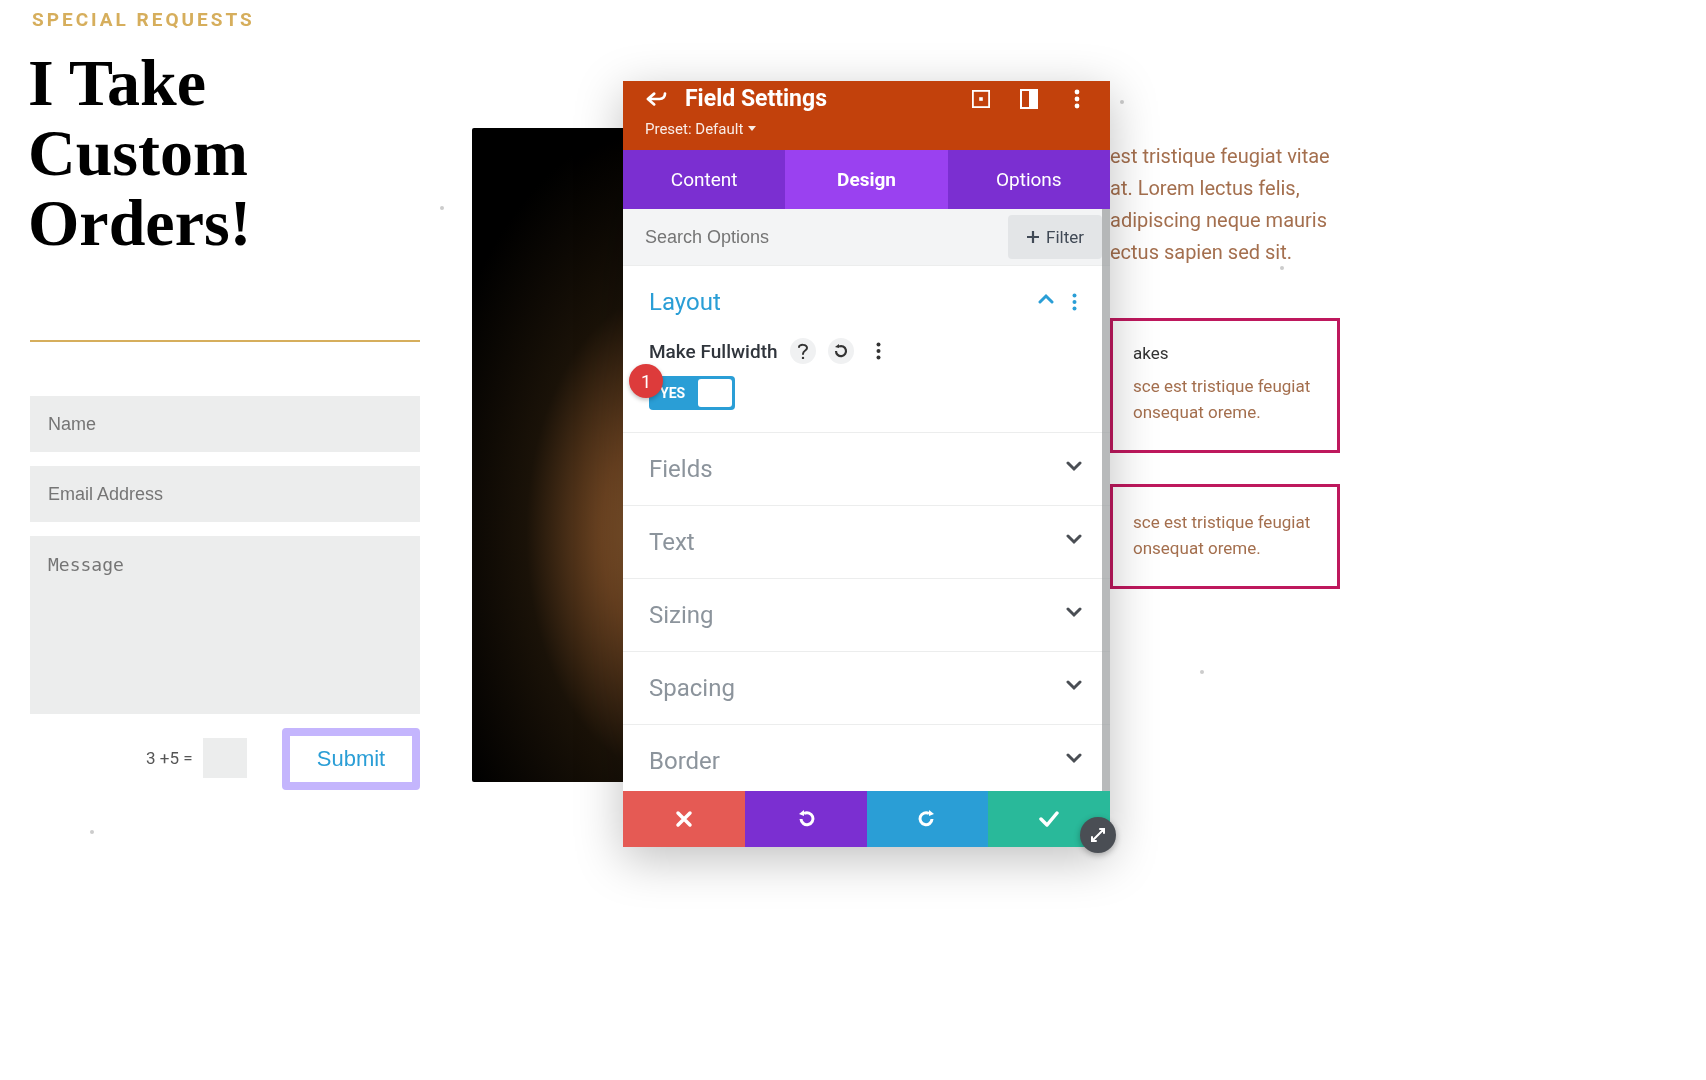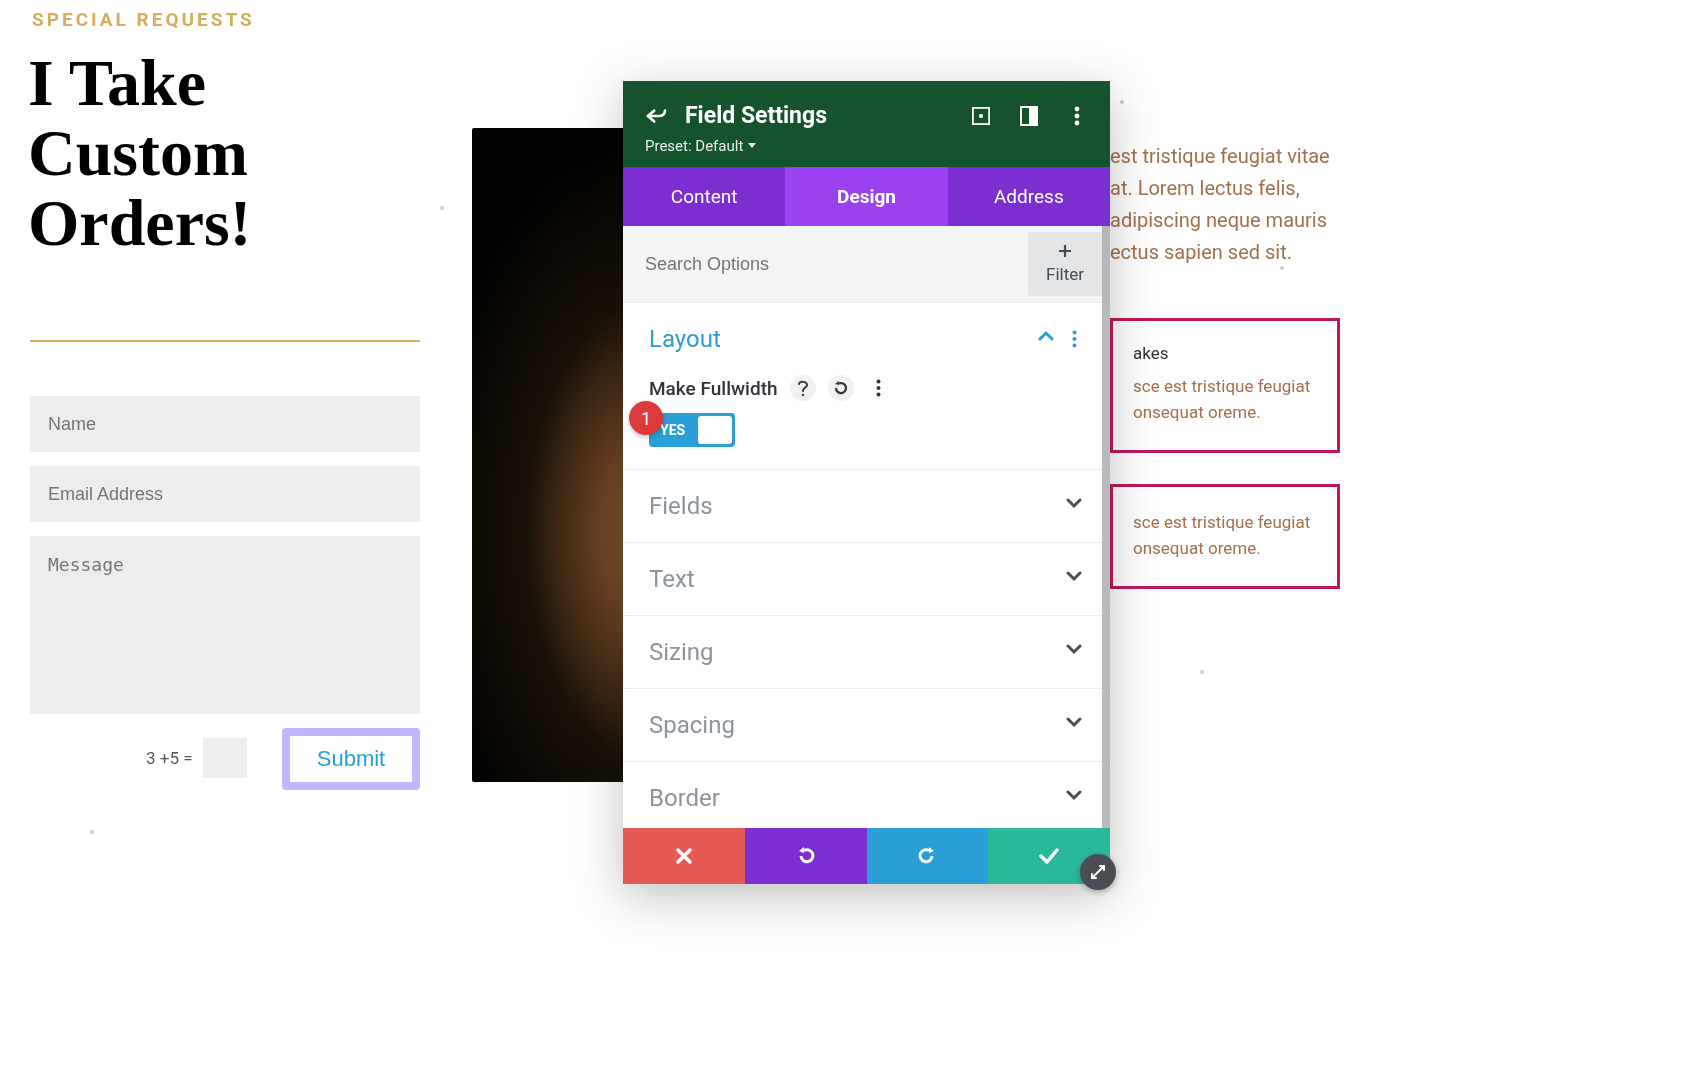--- a/index.html
+++ b/index.html
@@ -108,23 +108,23 @@
 
 .modal {
   position: absolute;
   top: 81px; left: 623px;
   width: 487px;
   background: #fff;
   border-radius: 2px;
   box-shadow: 0 12px 48px rgba(0,0,0,0.25);
 }
 .modal-header {
-  background: #14532d;
+  background: #c2410c;
   color: #fff;
-  padding: 21px 22px 12px 22px;
+  padding: 4px 22px 12px 22px;
   position: relative;
 }
 .mh-row1 { display: flex; align-items: center; gap: 18px; }
 .back-icon, .expand-icon, .portrait-icon, .vdots-icon { cursor: pointer; display:inline-flex; align-items:center; justify-content:center; width:22px; height:22px;}
 .mh-title { font-size: 23px; font-weight: 700; flex: 0 0 auto; }
 .mh-right { margin-left: auto; display:flex; gap: 26px; align-items:center; }
 .preset-line { margin-top: 8px; font-size: 15px; opacity: 0.9; display:flex; align-items:center; gap:4px;}
 .tabs {
   background: #7b2fd1;
   display: flex;
@@ -139,21 +139,21 @@
   background:#f3f4f5;
 }
 .search-input {
   flex:1; border:none; background:transparent;
   padding: 16px 22px; font-size:18px; color:#888; outline:none;
 }
 .filter-btn {
   display:flex; align-items:center; gap:6px;
   background:#e3e5e7; color:#414a56;
   padding: 12px 18px; margin: 6px 8px 6px 0;
-  border-radius:4px; cursor:pointer; font-size:17px;flex-direction:column;
+  border-radius:4px; cursor:pointer; font-size:17px;
 }
 
 .sections { }
 .section {
   border-top: 1px solid #eceded;
 }
 .section-header {
   display:flex; align-items:center;
   padding: 22px 26px 22px 26px;
   cursor:pointer;
@@ -281,21 +281,21 @@
       <span>Preset: Default</span>
       <svg width="10" height="8" viewBox="0 0 10 8">
           <path d="M1 1 L5 6 L9 1" fill="#fff"></path>
         </svg>
     </div>
   </div>
 
   <div class="tabs">
     <div class="tab content-tab">Content</div>
     <div class="tab active">Design</div>
-    <div class="tab">Address</div>
+    <div class="tab">Options</div>
   </div>
 
   <div style="position:relative;">
     <div class="search-row">
       <input class="search-input" placeholder="Search Options" style="">
       <div class="filter-btn">
         <svg width="14" height="14" viewBox="0 0 14 14">
             <path d="M7 1 V13 M1 7 H13" stroke="#414a56" stroke-width="2.2"></path>
           </svg>
         <span>Filter</span>

